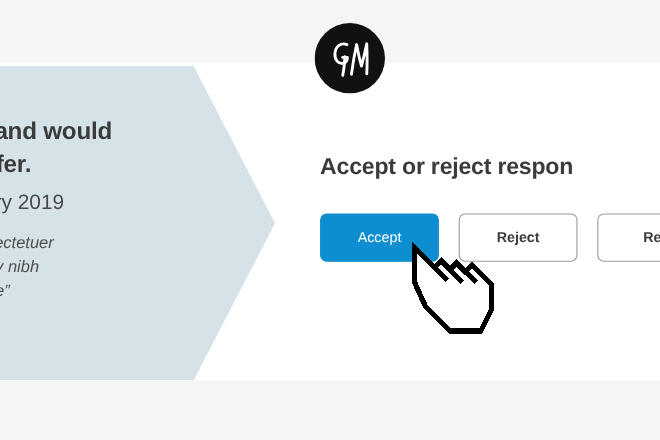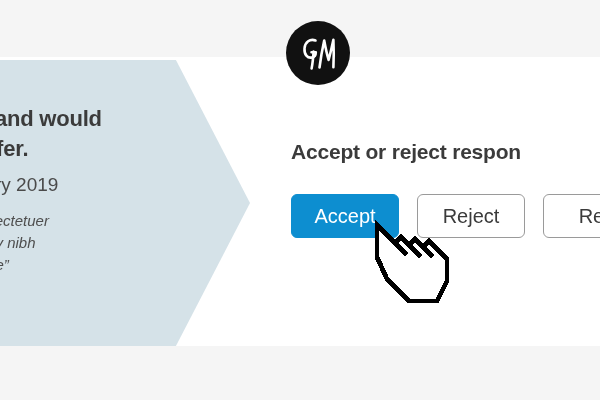--- a/index.html
+++ b/index.html
@@ -106,40 +106,41 @@
     display: flex;
     align-items: flex-start;
     gap: 18px;
     white-space: nowrap;
   }
   .btn {
     box-sizing: border-box;
     height: 44px;
     padding: 0 18px;
     border-radius: 6px;
-    font-size: 20px;
+    font-size: 13px;
     line-height: 42px;
     font-family: "Liberation Sans", sans-serif;
     cursor: pointer;
     border: 1px solid transparent;
     background: transparent;
     display: inline-block;
     text-align: center;
   }
   .btn-primary {
     background: #0d8ed0;
     color: #ffffff;
     border-color: #0d8ed0;
     min-width: 108px;
   }
   .btn-secondary {
     background: #ffffff;
     color: #3b3b3b;
     border: 1px solid #9a9a9a;
     min-width: 108px;
+    font-weight: bold;
   }
 
   
   .cursor {
     position: absolute;
     left: 369px;
     top: 219px;
     width: 86px;
     height: 90px;
     pointer-events: none;

